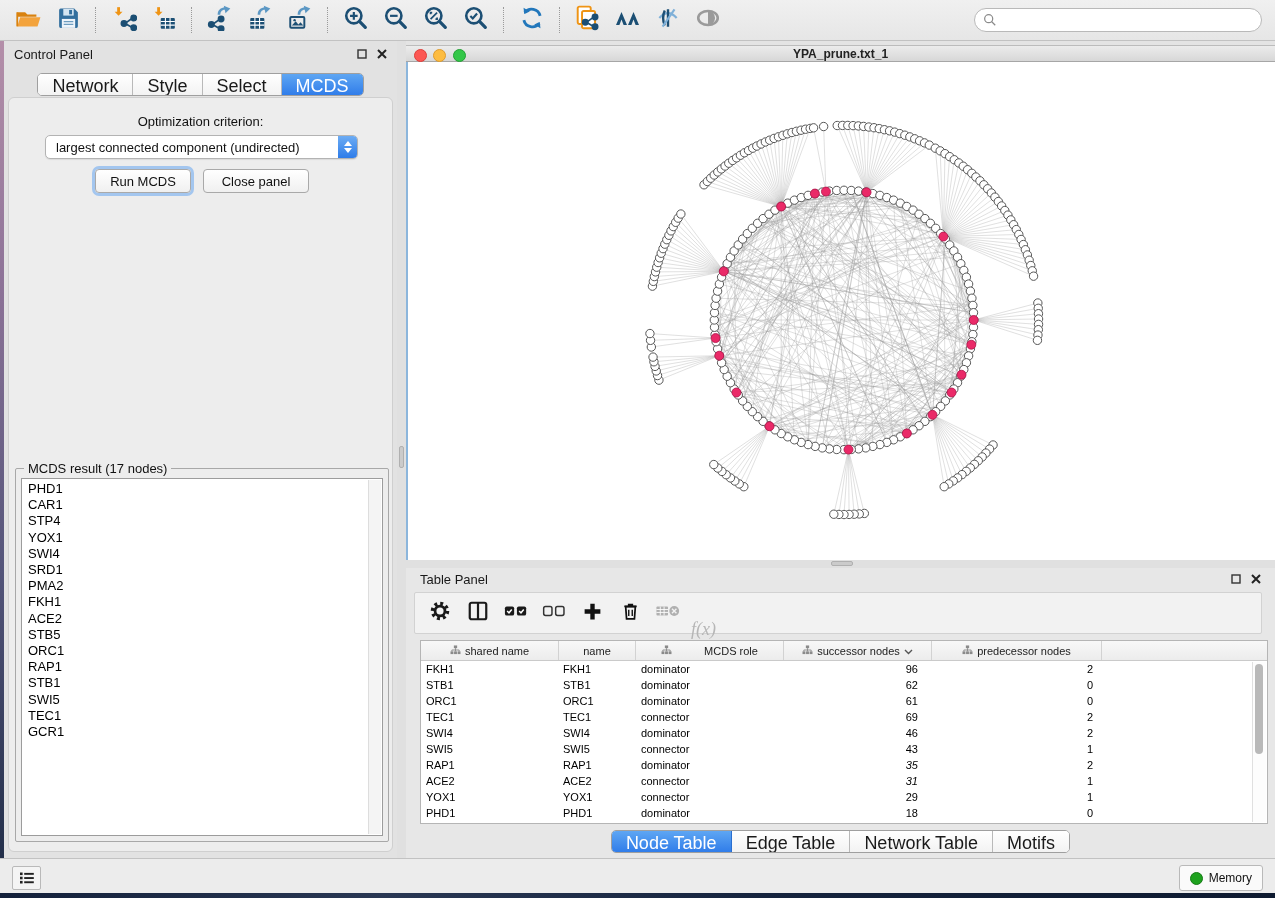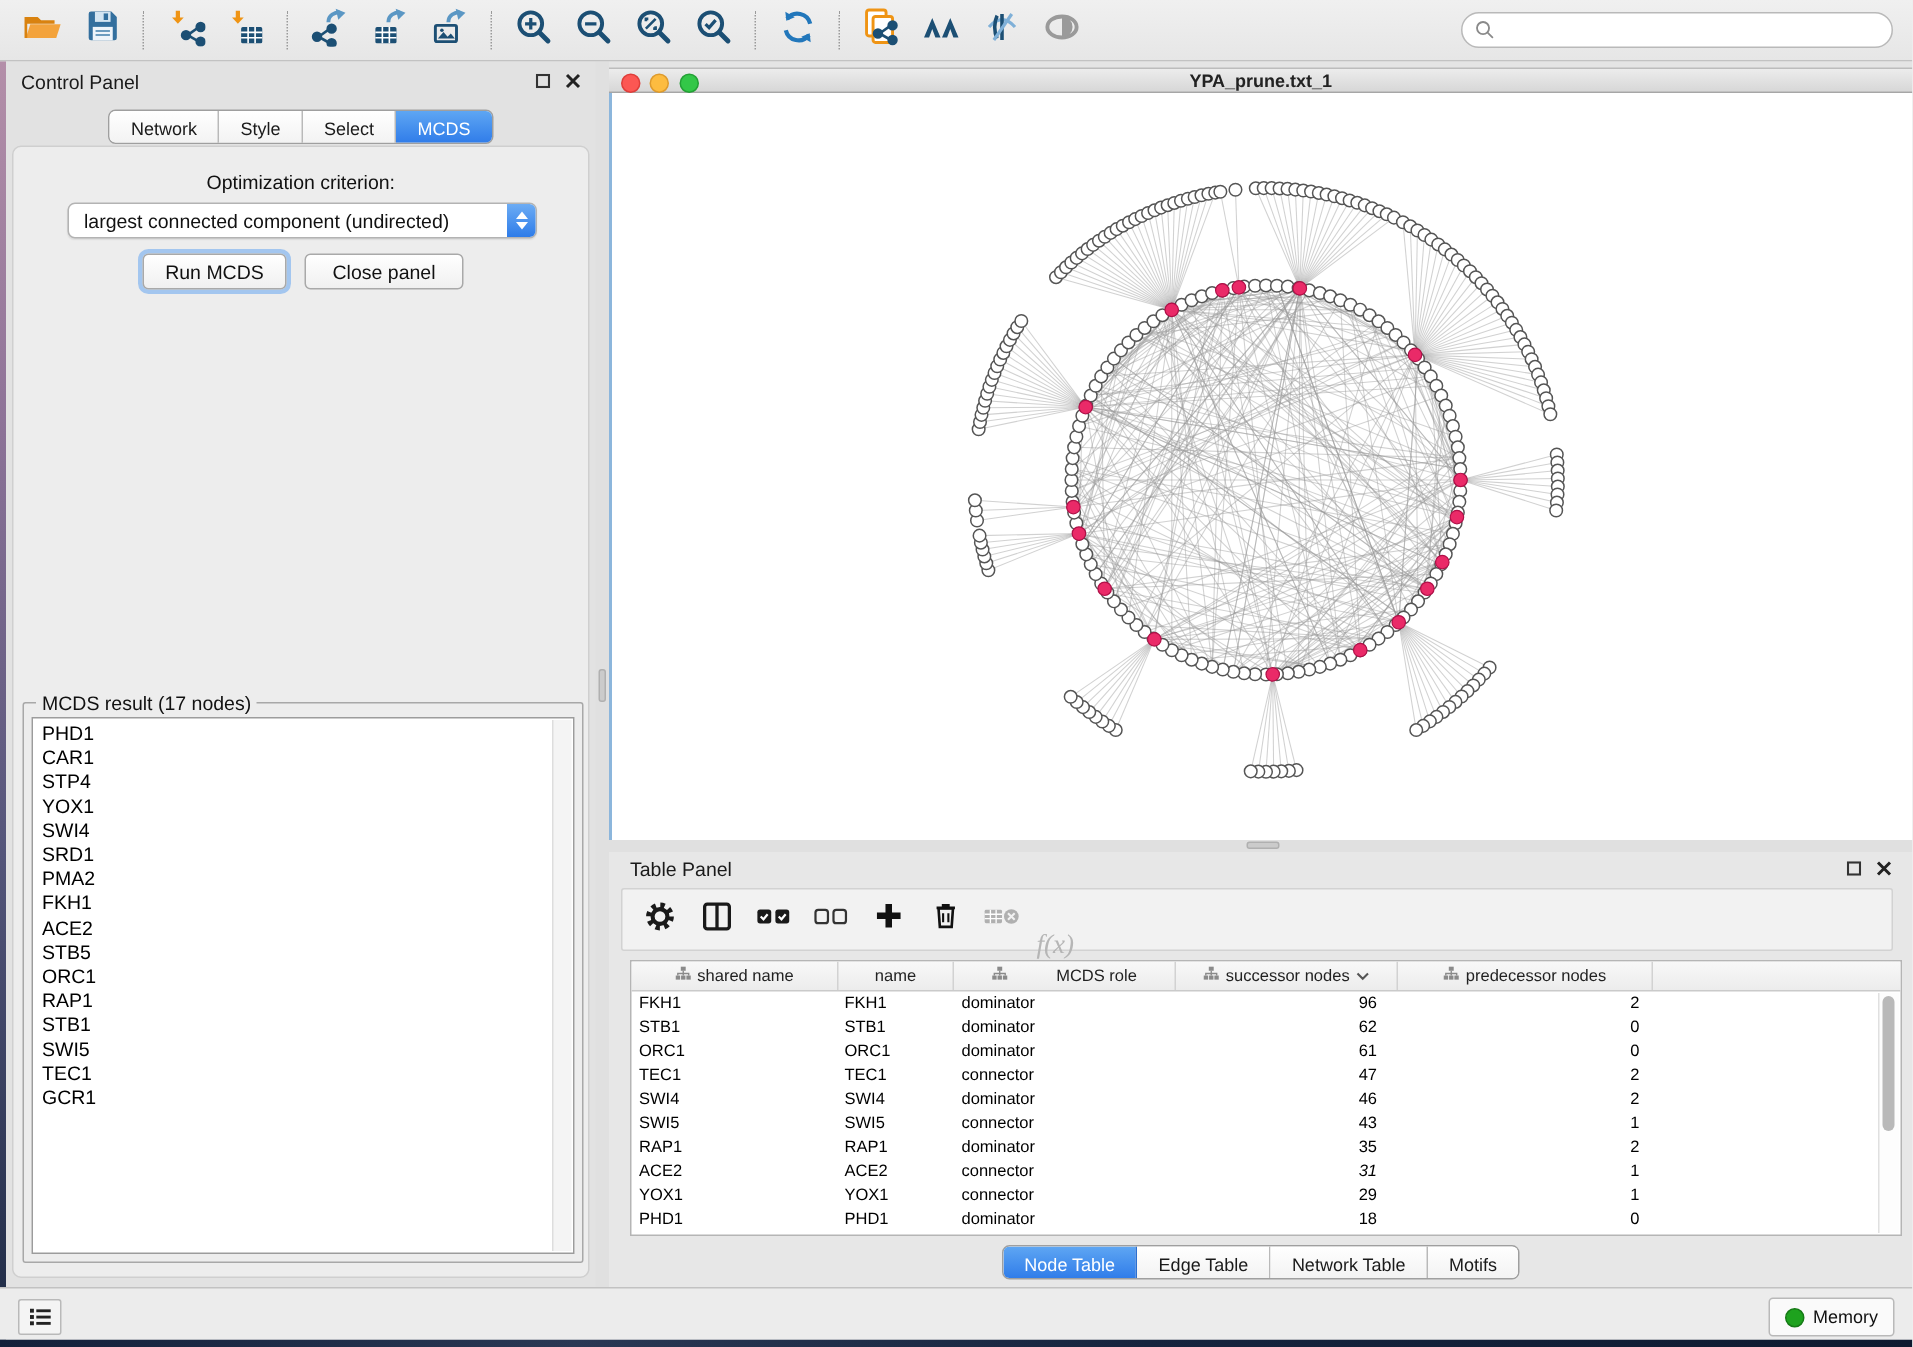--- a/index.html
+++ b/index.html
@@ -23,21 +23,21 @@
 
   
   #control-panel{position:absolute;left:4px;top:41px;width:393px;height:817px;background:#e2e2e2;box-sizing:border-box;}
   .panel-title-row{height:26px;display:flex;align-items:center;padding:0 10px;}
   .panel-title{font-size:13px;color:#1a1a1a;}
   .win-icons{margin-left:auto;display:flex;gap:9px;align-items:center;}
   .win-ic{width:11px;height:11px;display:flex;align-items:center;justify-content:center;}
 
   #cp-tabs{position:absolute;left:0;top:32px;width:100%;display:flex;justify-content:center;}
   .seg{display:flex;border:1px solid #9f9f9f;border-radius:5px;overflow:hidden;background:#fff;height:21px;}
-  .seg-item{font-size:12px;color:#1a1a1a;padding:12px 14px;display:flex;align-items:center;background:linear-gradient(#ffffff,#f1f1f1);
+  .seg-item{font-size:18px;color:#1a1a1a;padding:12px 14px;display:flex;align-items:center;background:linear-gradient(#ffffff,#f1f1f1);
     border-right:1px solid #b9b9b9;text-align:center;}
   .seg-item:last-child{border-right:none;}
   .seg-item.sel{background:linear-gradient(#5ea6f3,#2a77e8);color:#fff;border-right-color:#2a6fd0;}
 
   #cp-inner{position:absolute;left:4px;top:56px;width:385px;height:755px;background:#ededed;border:1px solid #cfcfcf;
     border-radius:6px;box-sizing:border-box;}
   #opt-label{position:absolute;left:0;top:16px;width:100%;text-align:center;font-size:13px;color:#111;}
   #opt-select{position:absolute;left:36px;top:37px;width:313px;height:24px;background:#fff;border:1px solid #b3b3b3;
     border-radius:5px;display:flex;align-items:center;box-sizing:border-box;font-size:13px;color:#111;
     padding-left:10px;box-shadow:0 1px 1px rgba(0,0,0,.08);}
@@ -1213,42 +1213,42 @@
             <span class="td" style="width: 138px; padding-left: 5px;">ORC1</span>
             <span class="td" style="width: 77px; padding-left: 4px;">ORC1</span>
             <span class="td" style="width: 148px; padding-left: 5px;">dominator</span>
             <span class="td" style="width: 148px; text-align: right; padding-right: 14px;">61</span>
             <span class="td" style="width: 170px; text-align: right; padding-right: 9px;">0</span>
           </div>
           <div class="tr">
             <span class="td" style="width: 138px; padding-left: 5px;">TEC1</span>
             <span class="td" style="width: 77px; padding-left: 4px;">TEC1</span>
             <span class="td" style="width: 148px; padding-left: 5px;">connector</span>
-            <span class="td" style="width: 148px; text-align: right; padding-right: 14px;">47</span>
+            <span class="td" style="width: 148px; text-align: right; padding-right: 14px;">69</span>
             <span class="td" style="width: 170px; text-align: right; padding-right: 9px;">2</span>
           </div>
           <div class="tr">
             <span class="td" style="width: 138px; padding-left: 5px;">SWI4</span>
             <span class="td" style="width: 77px; padding-left: 4px;">SWI4</span>
             <span class="td" style="width: 148px; padding-left: 5px;">dominator</span>
             <span class="td" style="width: 148px; text-align: right; padding-right: 14px;">46</span>
             <span class="td" style="width: 170px; text-align: right; padding-right: 9px;">2</span>
           </div>
           <div class="tr">
             <span class="td" style="width: 138px; padding-left: 5px;">SWI5</span>
             <span class="td" style="width: 77px; padding-left: 4px;">SWI5</span>
             <span class="td" style="width: 148px; padding-left: 5px;">connector</span>
             <span class="td" style="width: 148px; text-align: right; padding-right: 14px;">43</span>
             <span class="td" style="width: 170px; text-align: right; padding-right: 9px;">1</span>
           </div>
           <div class="tr">
             <span class="td" style="width: 138px; padding-left: 5px;">RAP1</span>
             <span class="td" style="width: 77px; padding-left: 4px;">RAP1</span>
             <span class="td" style="width: 148px; padding-left: 5px;">dominator</span>
-            <span class="td" style="width: 148px; text-align: right; padding-right: 14px;">35</span>
+            <span class="td" style="width: 148px; text-align: right; padding-right: 14px; font-style: italic;">35</span>
             <span class="td" style="width: 170px; text-align: right; padding-right: 9px;">2</span>
           </div>
           <div class="tr">
             <span class="td" style="width: 138px; padding-left: 5px;">ACE2</span>
             <span class="td" style="width: 77px; padding-left: 4px;">ACE2</span>
             <span class="td" style="width: 148px; padding-left: 5px;">connector</span>
             <span class="td" style="width: 148px; text-align: right; padding-right: 14px; font-style: italic;">31</span>
             <span class="td" style="width: 170px; text-align: right; padding-right: 9px;">1</span>
           </div>
           <div class="tr">

